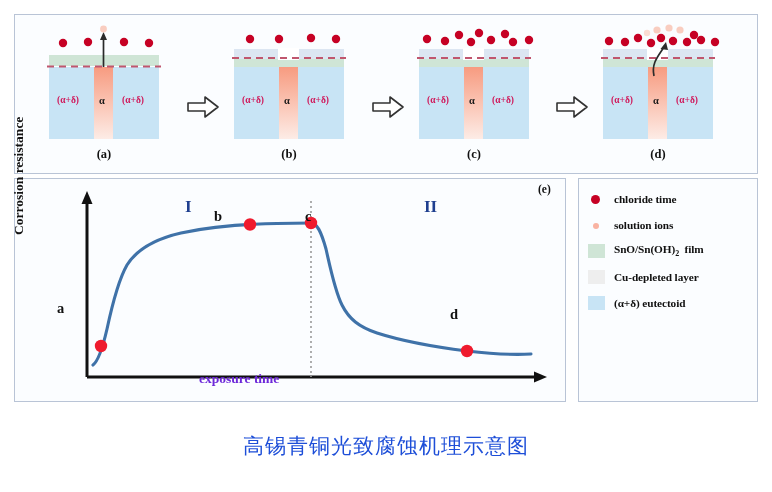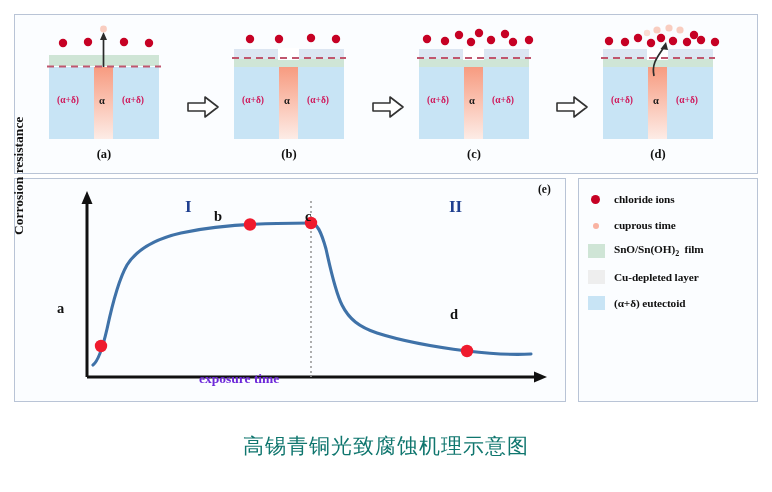--- a/index.html
+++ b/index.html
@@ -27,21 +27,21 @@
   .glyph.alpha{color:#1a1a1a;font-size:10.5px;}
 
   
   #chart-frame{left:14px;top:178px;width:552px;height:224px;}
   #chart-frame svg{display:block;width:550px;height:222px;}
   .ylab{position:absolute;left:-4px;top:56px;transform:rotate(-90deg);
         transform-origin:left top;font-size:13.5px;font-weight:bold;color:#111;
         white-space:nowrap;}
   .xlab{position:absolute;left:184px;top:192px;font-size:13.5px;font-weight:bold;color:#6d28d9;}
   .zone{position:absolute;font-size:17px;font-weight:bold;color:#1f3f8f;font-style:normal;}
-  #zone-I{left:170px;top:18px;} #zone-II{left:434px;top:18px;}
+  #zone-I{left:170px;top:18px;} #zone-II{left:409px;top:18px;}
   .ptlabel{position:absolute;font-size:14.5px;font-weight:bold;color:#111;}
   #lab-a{left:57px;top:300px;} #lab-b{left:214px;top:208px;}
   #lab-c{left:305px;top:208px;} #lab-d{left:450px;top:306px;}
   #panel-e{position:absolute;left:538px;top:183px;font-size:11.5px;font-weight:bold;color:#111;}
 
   
   #legend-frame{left:578px;top:178px;width:180px;height:224px;padding:7px 0 0 0;}
   .lg-row{display:flex;align-items:center;height:26px;padding-left:9px;}
   .lg-sw{width:17px;height:14px;flex:0 0 17px;margin-right:9px;}
   .lg-sw.dotbig{width:17px;height:14px;position:relative;}
@@ -51,21 +51,21 @@
   .lg-sw.dotsm::after{content:"";position:absolute;left:5px;top:5px;width:6px;height:6px;
        border-radius:50%;background:#f9b3a2;}
   .lg-sw.dash{position:relative;}
   .lg-sw.dash::after{content:"";position:absolute;left:0;top:6px;width:17px;height:0;
        border-top:2px dashed #e0414f;}
   .lg-tx{font-size:11.3px;font-weight:bold;color:#111;white-space:nowrap;letter-spacing:-0.1px;}
   .lg-tx sub{font-size:8px;}
 
   
   #caption{position:absolute;left:0;top:432px;width:772px;text-align:center;
-       font-family:"DejaVu Sans", sans-serif;font-size:21px;color:#0f766e;letter-spacing:1px;}
+       font-family:"DejaVu Sans", sans-serif;font-size:21px;color:#1d4ed8;letter-spacing:1px;}
 </style>
 </head>
 <body>
 
 <div class="frame" id="top-frame">
 
   <div class="stage stage-a">
     <div class="cell">
       <svg viewBox="0 0 146 126">
         <defs>
@@ -253,26 +253,26 @@
 <div class="ptlabel" id="lab-a">a</div>
 <div class="ptlabel" id="lab-b">b</div>
 <div class="ptlabel" id="lab-c">c</div>
 <div class="ptlabel" id="lab-d">d</div>
 <div id="panel-e">(e)</div>
 
 <div class="frame" id="legend-frame">
 
   <div class="lg-row">
     <span class="lg-sw dotbig"></span>
-    <span class="lg-tx">chloride ions</span>
+    <span class="lg-tx">chloride time</span>
   </div>
 
   <div class="lg-row">
     <span class="lg-sw dotsm"></span>
-    <span class="lg-tx">cuprous time</span>
+    <span class="lg-tx">solution ions</span>
   </div>
 
   <div class="lg-row">
     <span class="lg-sw" style="background:#cfe5d6;"></span>
     <span class="lg-tx">SnO/Sn(OH)<sub>2</sub>&nbsp; film</span>
   </div>
 
 
   <div class="lg-row">
     <span class="lg-sw" style="background:#eeeeee;"></span>

